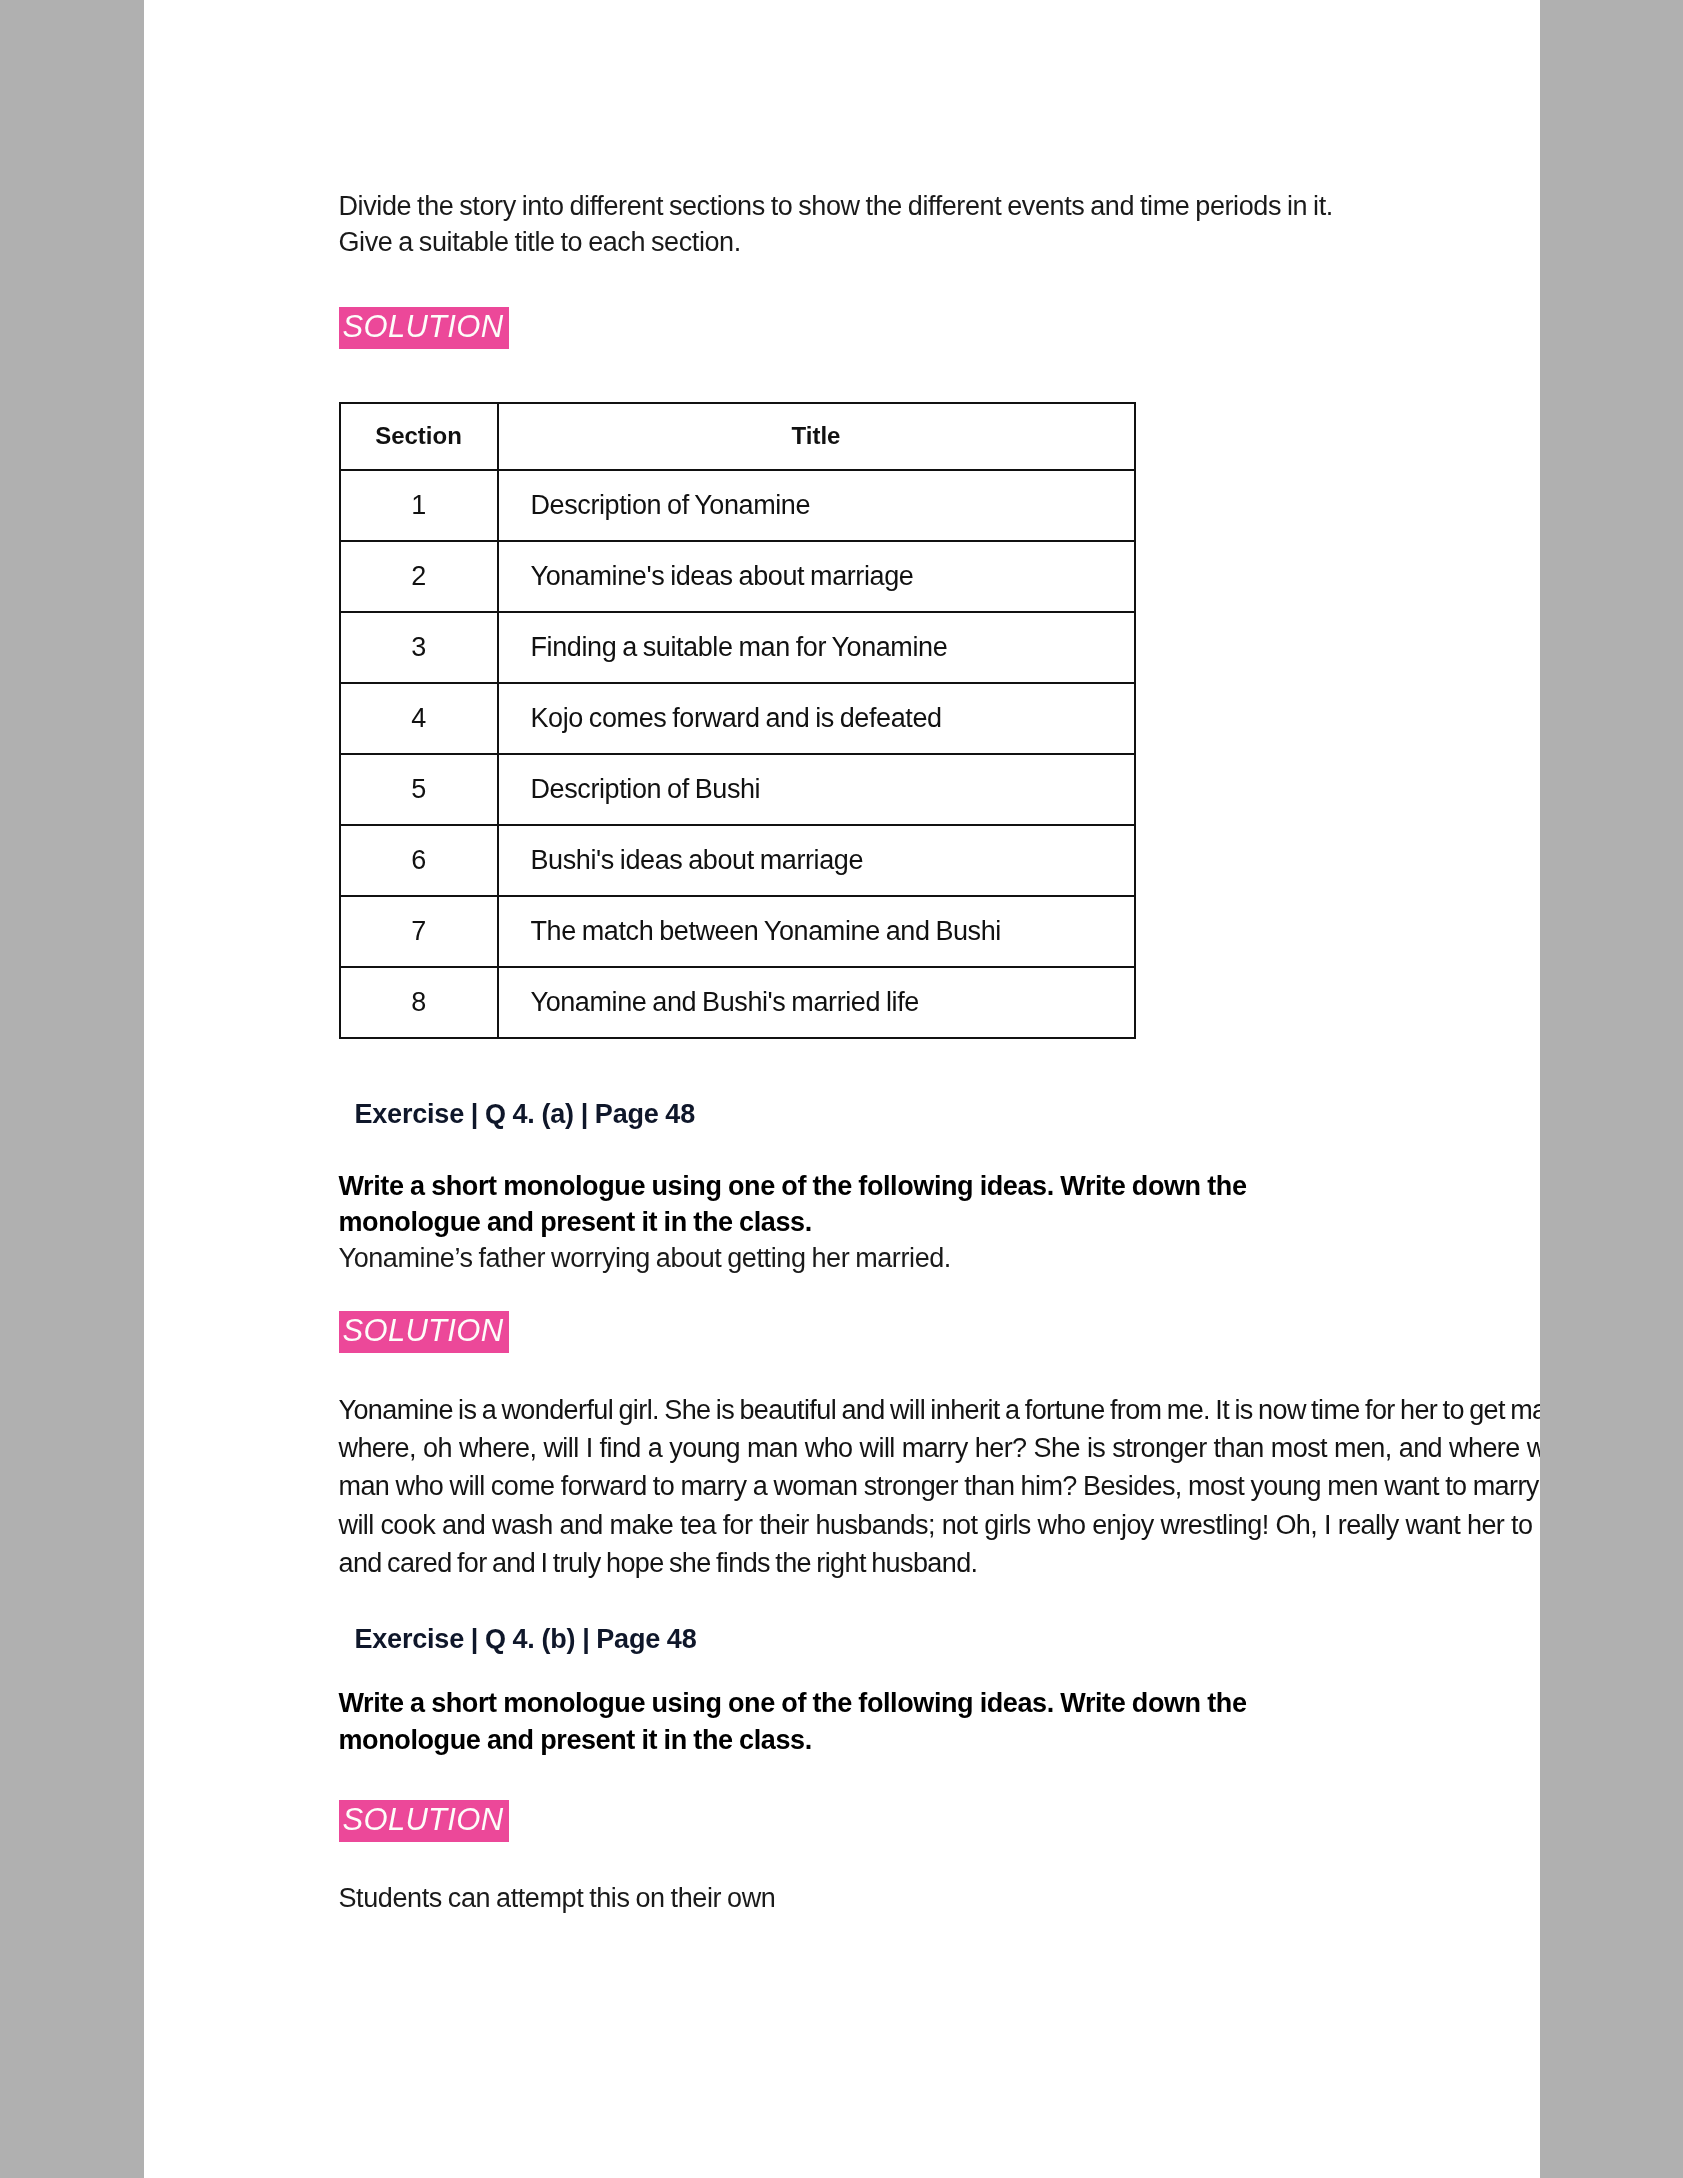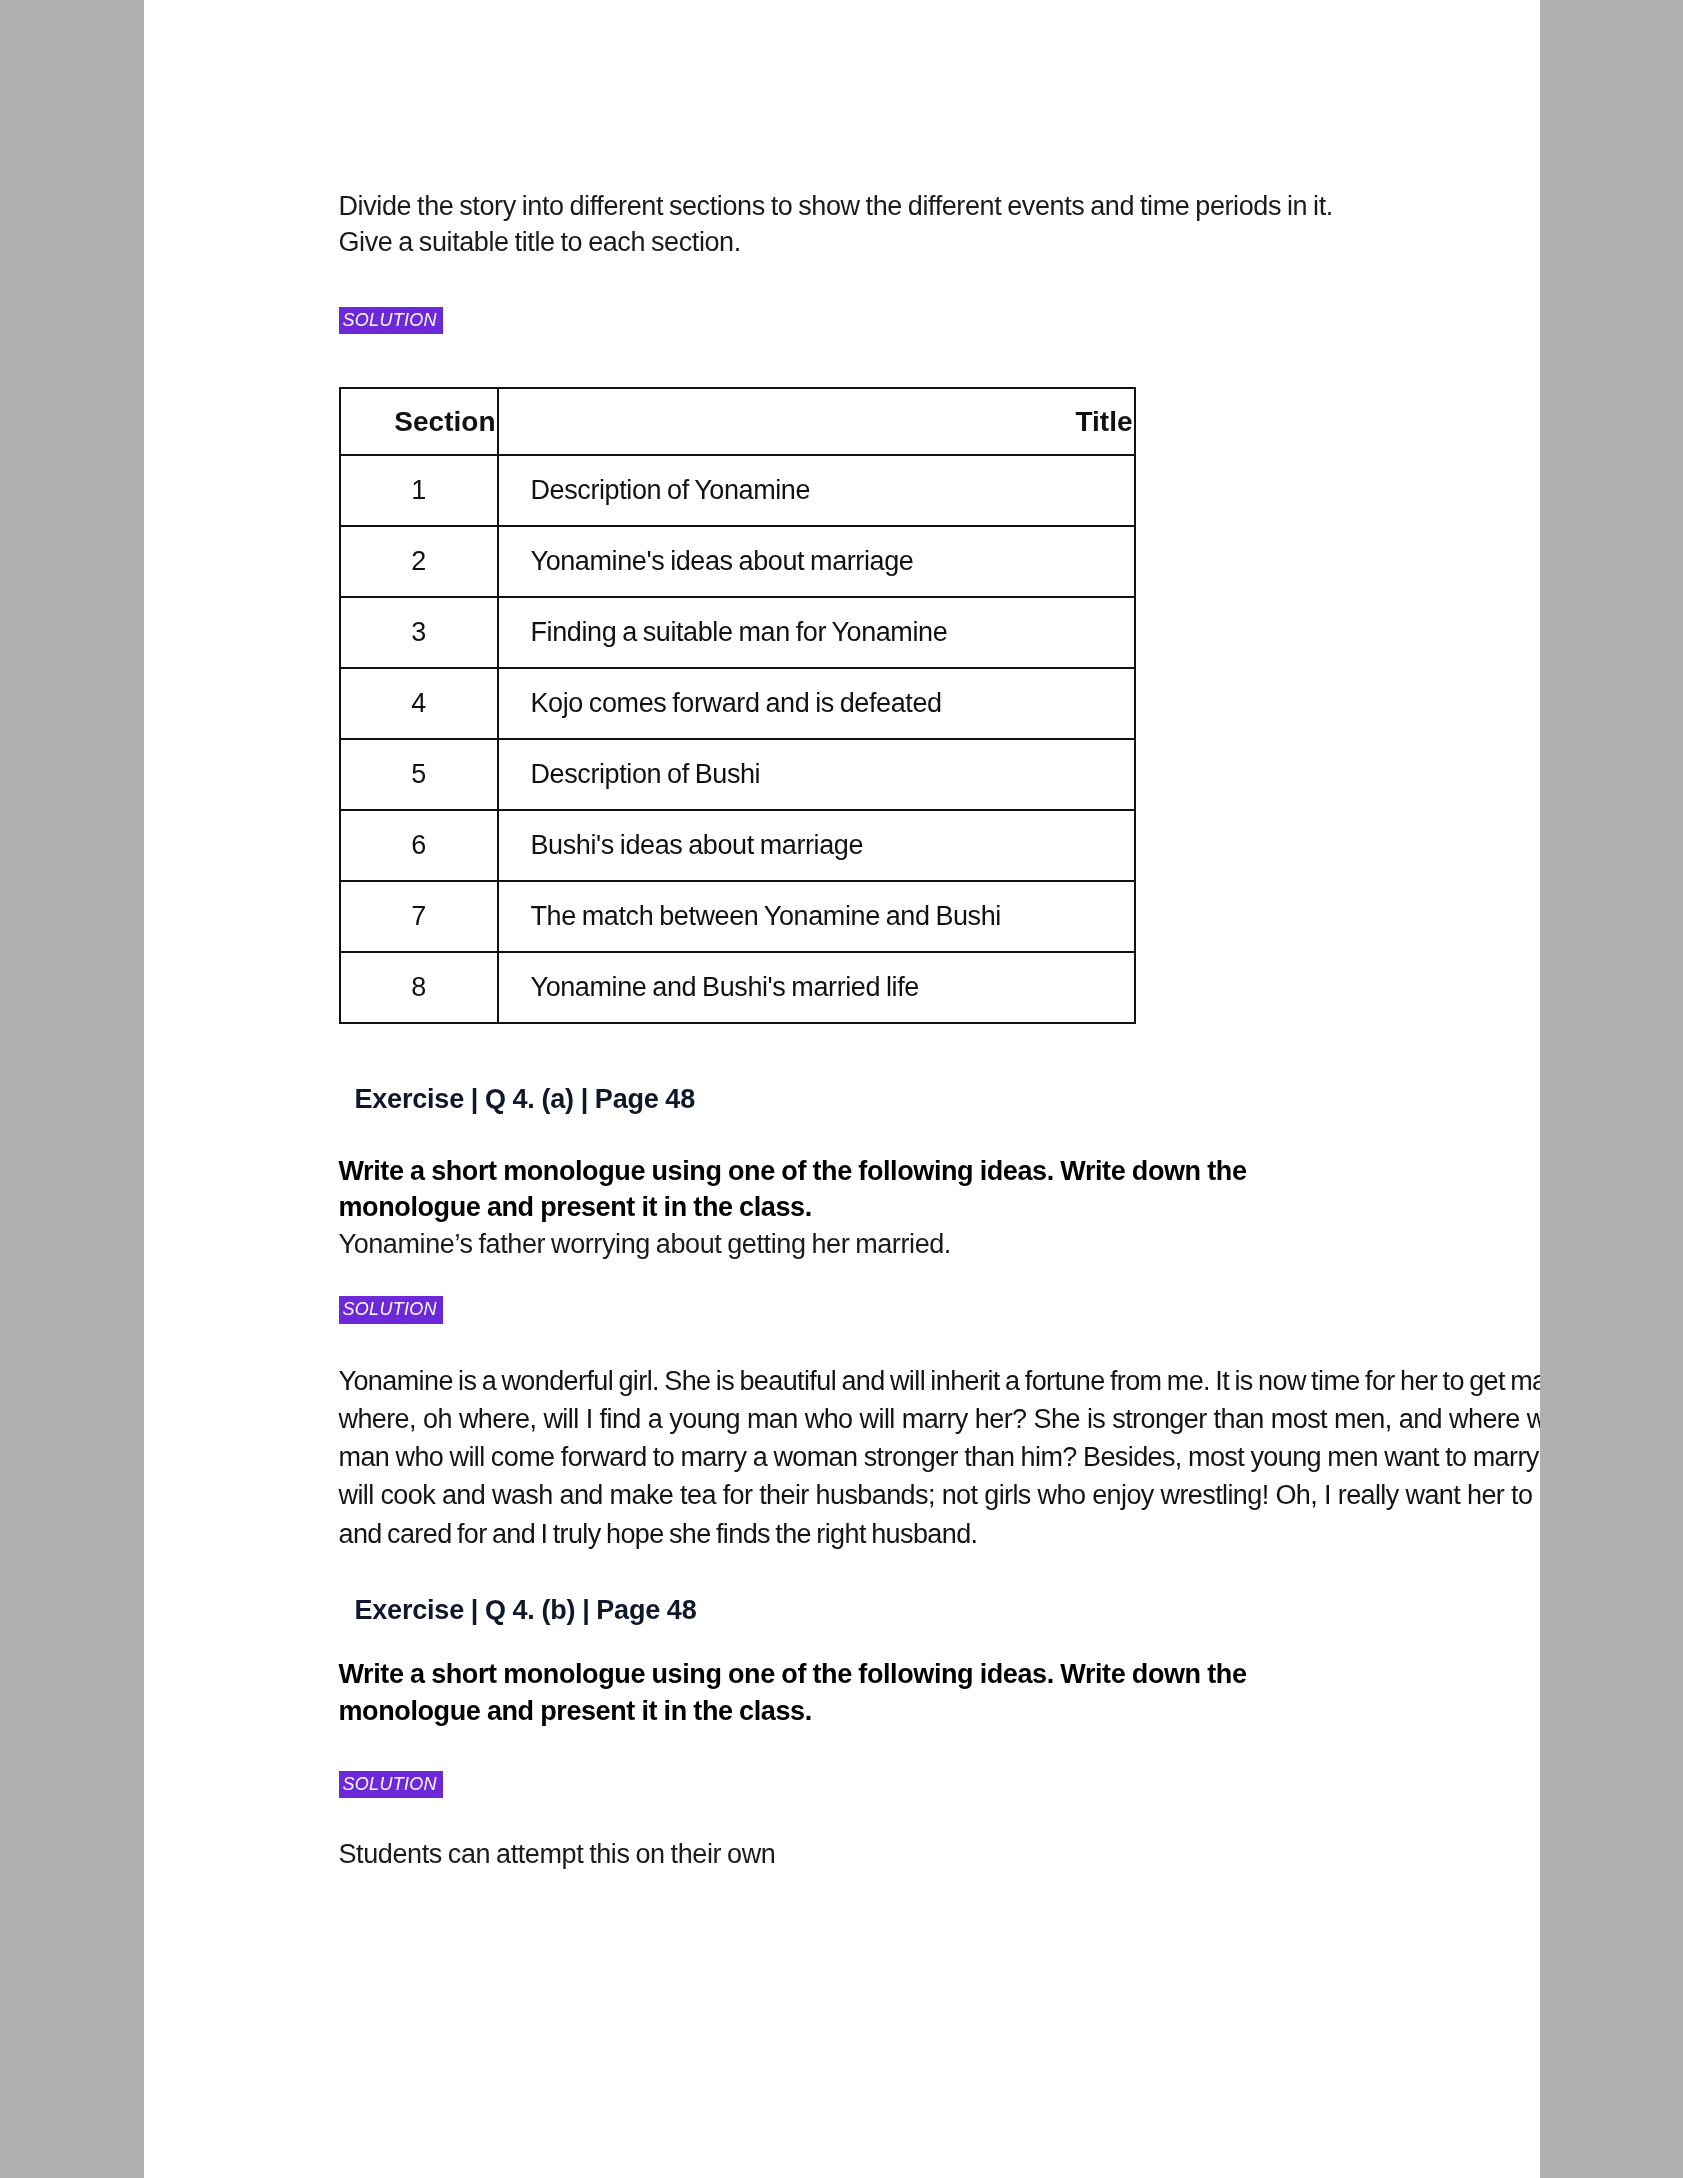--- a/index.html
+++ b/index.html
@@ -51,25 +51,25 @@
     line-height: 1.35;
     color: #000000;
     letter-spacing: -0.4px;
     word-spacing: -0.6px;
     margin: 0;
   }
 
   
   .solution-badge {
     display: inline-block;
-    background: #6d28d9;
+    background: #ec4899;
     color: #fdfdfa;
     font-style: italic;
     font-weight: 400;
-    font-size: 18px;
+    font-size: 31px;
     letter-spacing: 0.3px;
     padding: 3px 6px 4px 4px;
     line-height: 1.12;
   }
 
   
   .ex-heading {
     font-size: 27px;
     font-weight: bold;
     color: #0f172a;
@@ -88,24 +88,24 @@
   .sec-table th,
   .sec-table td {
     border: 2.5px solid #111111;
     color: #111111;
     font-size: 27px;
     letter-spacing: -0.4px;
     word-spacing: -1.2px;
   }
   .sec-table th {
     font-weight: bold;
-    text-align: right;
+    text-align: center;
     height: 63px;
     vertical-align: middle;
-    font-size: 28px;
+    font-size: 24px;
     letter-spacing: 0px;
   }
   .sec-table td.num {
     text-align: center;
     vertical-align: middle;
     height: 67px;
     font-weight: 400;
   }
   .sec-table td.title {
     text-align: left;

